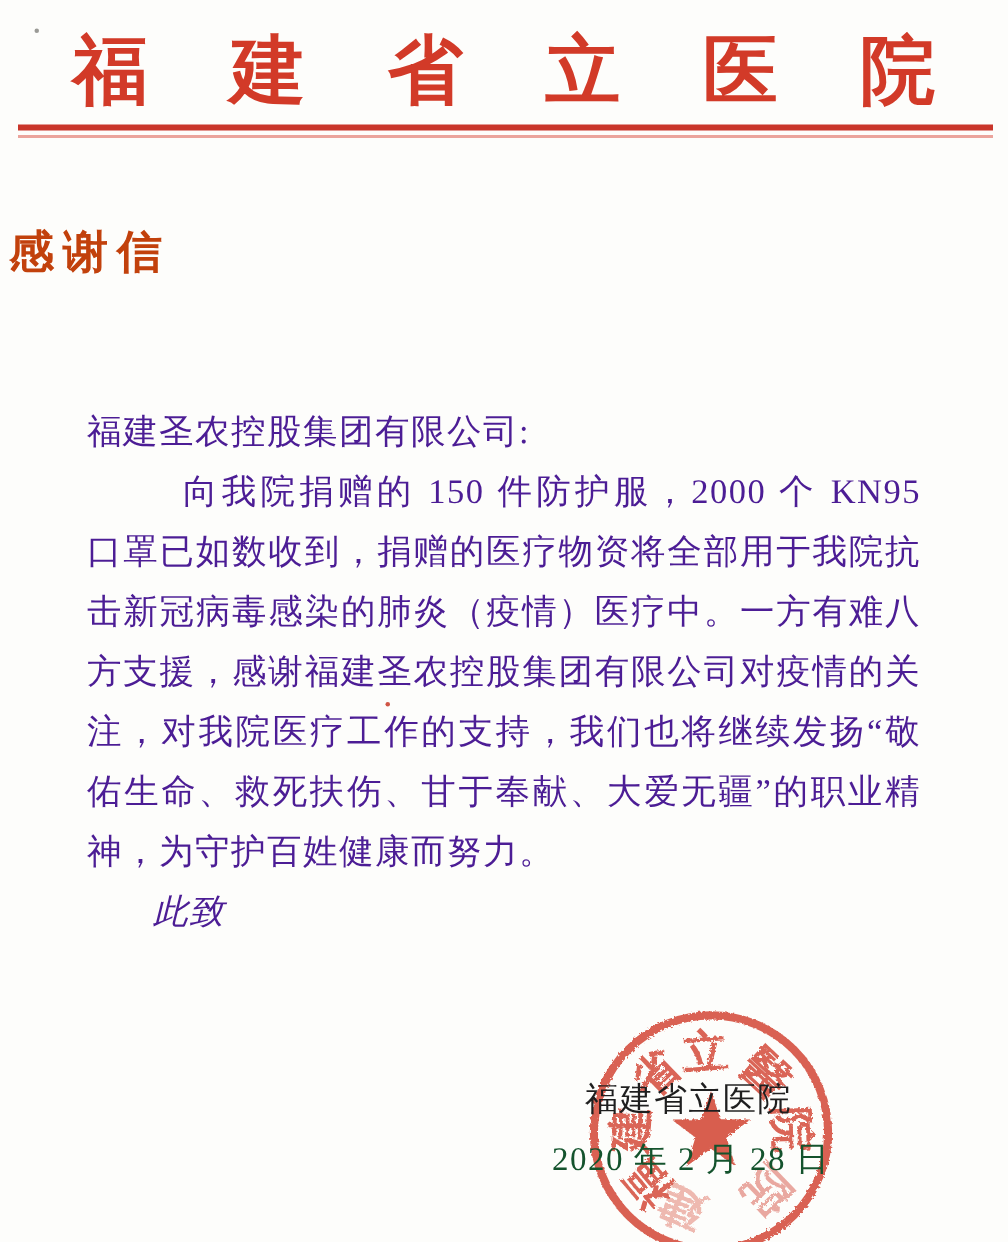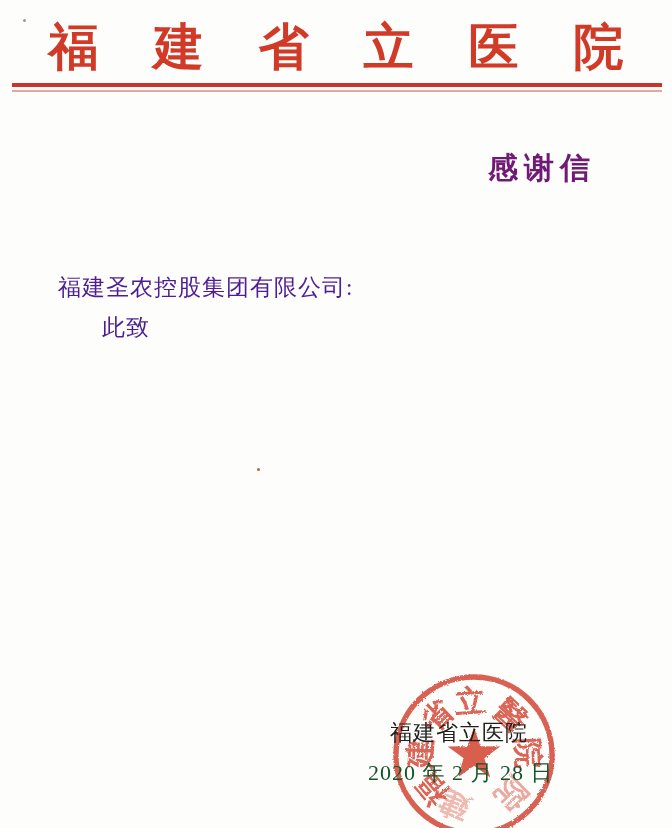--- a/index.html
+++ b/index.html
@@ -12,32 +12,32 @@
   .letterhead{position:absolute;top:6px;left:0;width:672px;text-align:center;}
   .hospital-name{
     display:inline-block;margin:0;font-size:50px;line-height:58px;font-weight:bold;
     color:#d23a28;letter-spacing:55px;margin-right:-55px;white-space:nowrap;
   }
   .rule{position:absolute;left:12px;width:650px;}
   .rule-thick{top:71px;height:4px;background:#c9352a;}
   .rule-thin{top:78px;height:2px;background:#eba49c;}
   
   .doc-title{
-    position:absolute;top:136px;left:0;width:596px;margin:0;text-align:right;
-    font-size:30px;font-weight:bold;color:#701a75;letter-spacing:6px;text-indent:6px;
+    position:absolute;top:136px;left:0;width:596px;margin:0;text-align:left;
+    font-size:30px;font-weight:bold;color:#c2410c;letter-spacing:6px;text-indent:6px;
   }
   
   .body-block{
     position:absolute;top:256px;left:58px;width:556px;
     font-size:23px;line-height:40px;color:#4c1d95;letter-spacing:1px;
   }
   .body-block p{margin:0;}
   .salutation{text-align:left;}
   .para{text-align:justify;text-align-last:left;text-indent:64px;}
-  .closing-1{text-indent:44px;}
+  .closing-1{text-indent:44px;font-style:italic;}
   .closing-2{text-indent:0;}
   
   .sign-name{
     position:absolute;top:706px;left:390px;margin:0;z-index:3;
     font-size:22px;color:#1f1f1f;letter-spacing:1px;white-space:nowrap;
   }
   .sign-date{
     position:absolute;top:746px;left:368px;margin:0;z-index:3;
     font-size:22px;color:#14532d;letter-spacing:1px;white-space:nowrap;
   }
@@ -56,20 +56,21 @@
   <header class="letterhead">
     <h1 class="hospital-name">福建省立医院</h1>
   </header>
   <div class="rule rule-thick"></div>
   <div class="rule rule-thin"></div>
 
   <h2 class="doc-title">感谢信</h2>
 
   <main class="body-block">
     <p class="salutation">福建圣农控股集团有限公司:</p>
+    <p class="para">向我院捐赠的 150 件防护服，2000 个 KN95 口罩已如数收到，捐赠的医疗物资将全部用于我院抗击新冠病毒感染的肺炎（疫情）医疗中。一方有难八方支援，感谢福建圣农控股集团有限公司对疫情的关注，对我院医疗工作的支持，我们也将继续发扬“敬佑生命、救死扶伤、甘于奉献、大爱无疆”的职业精神，为守护百姓健康而努力。</p>
     <p class="closing-1">此致</p>
   </main>
 
   <div class="seal">
     <svg viewBox="0 0 170 170" width="168" height="168" aria-hidden="true">
       <defs>
         <filter id="sealRough" x="-10%" y="-10%" width="120%" height="120%">
           <feTurbulence type="fractalNoise" baseFrequency="0.55" numOctaves="2" result="n"></feTurbulence>
           <feDisplacementMap in="SourceGraphic" in2="n" scale="3"></feDisplacementMap>
         </filter>

